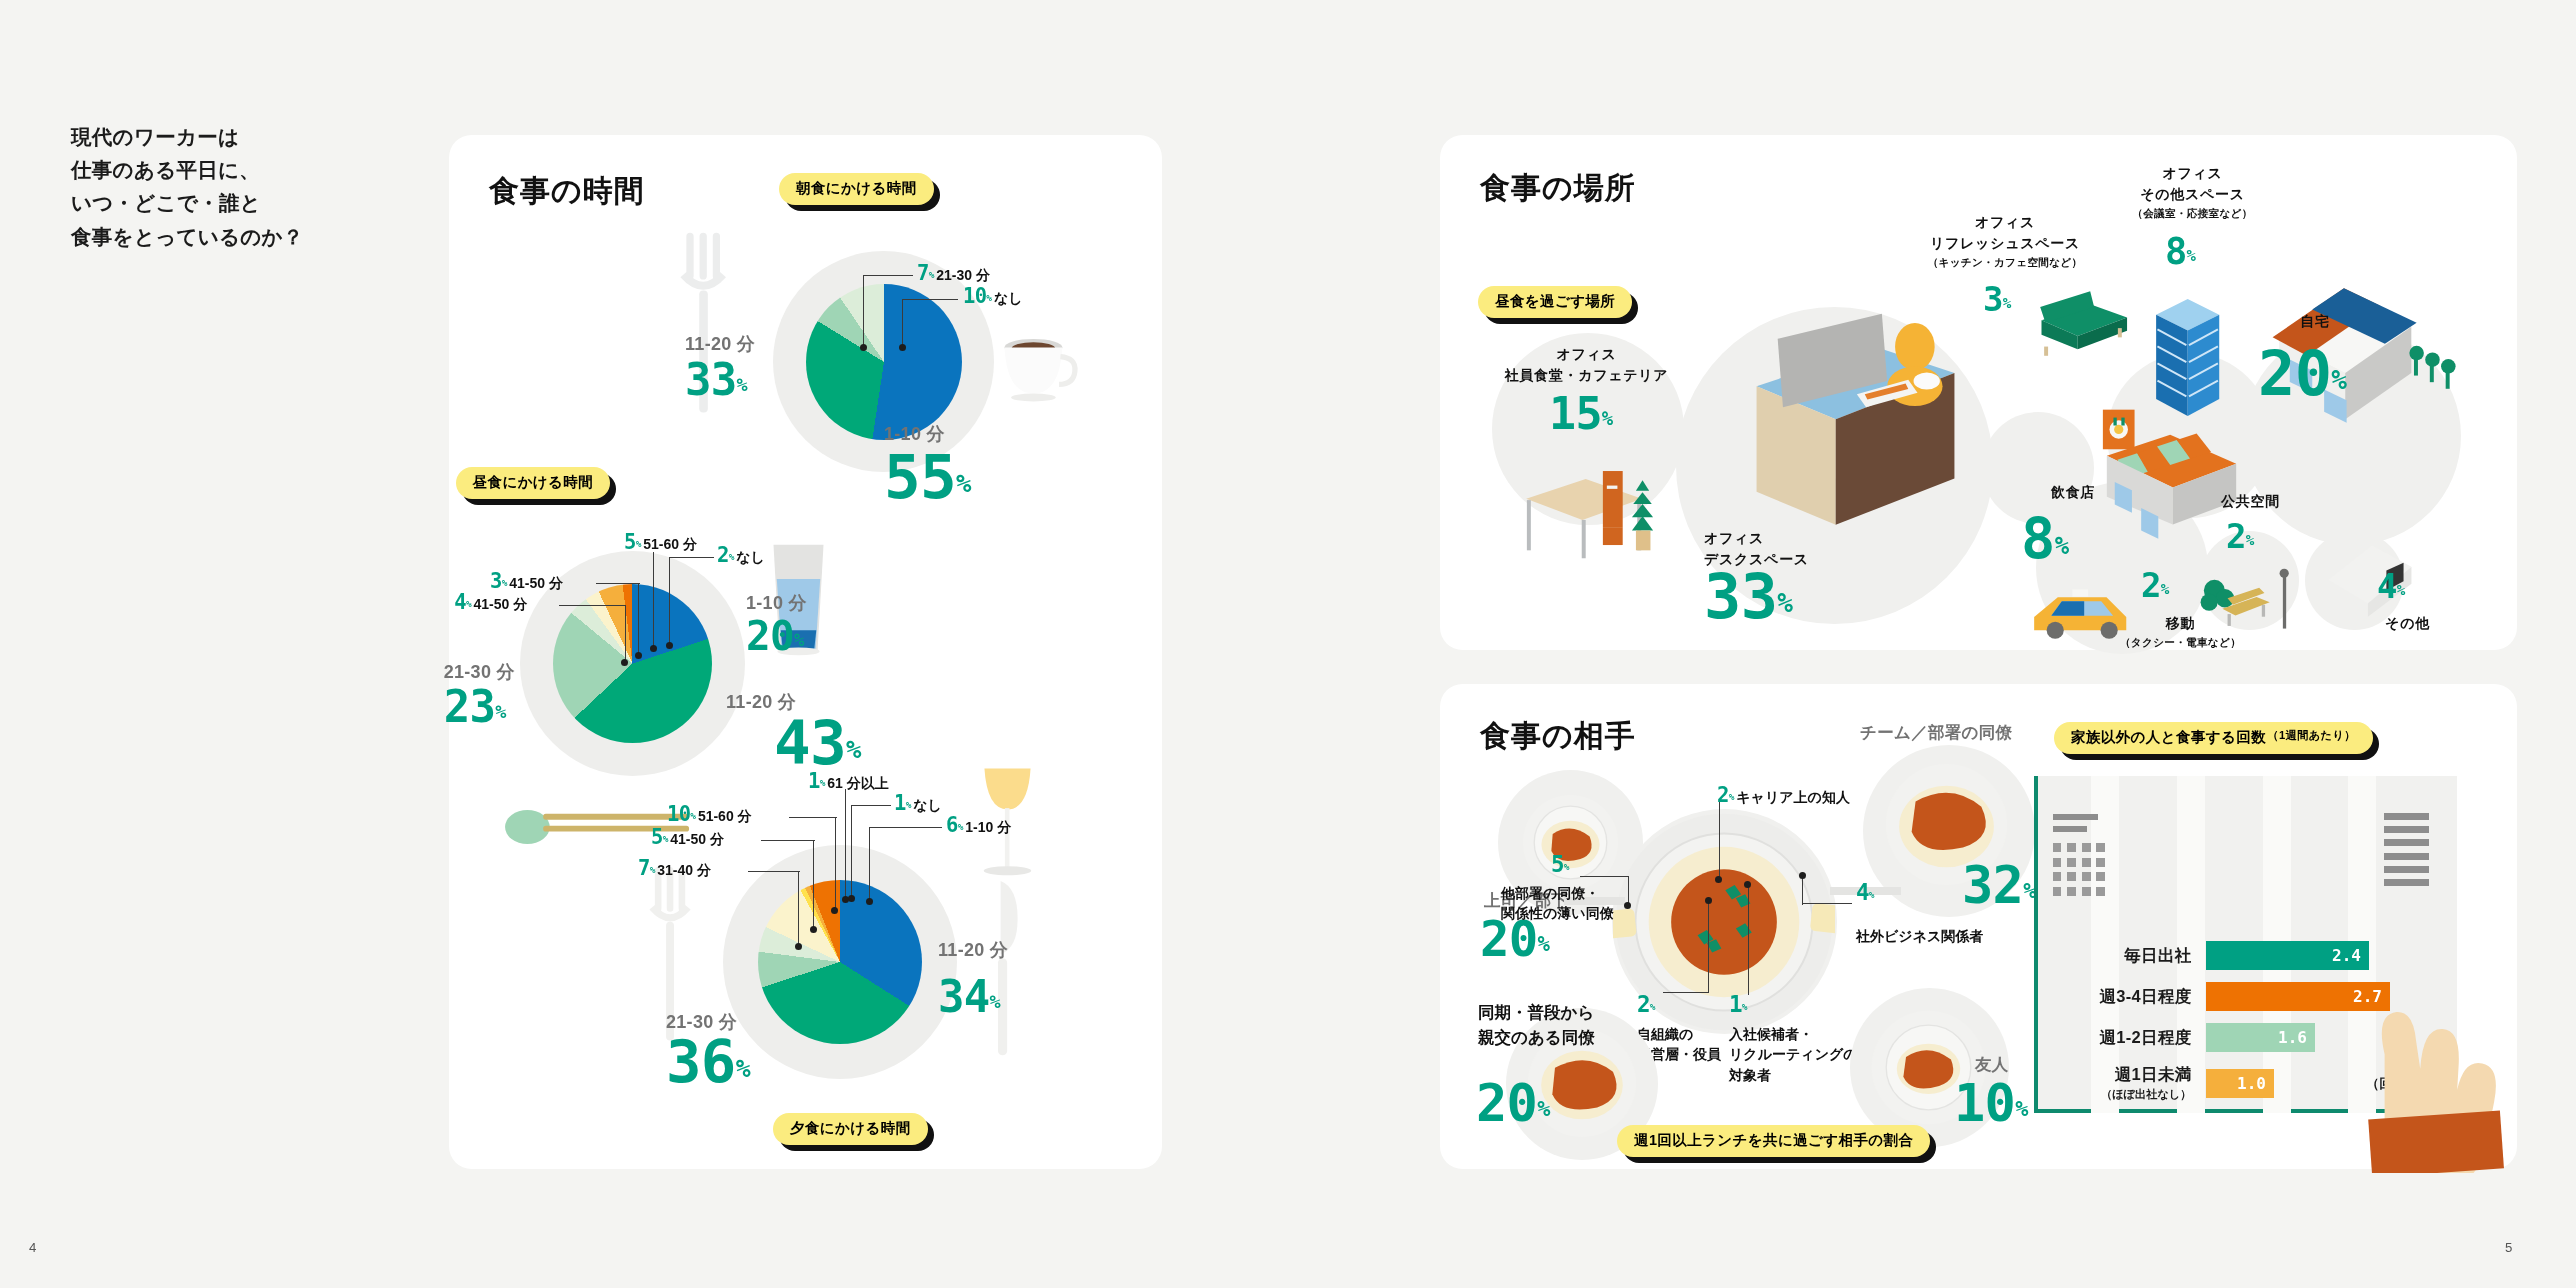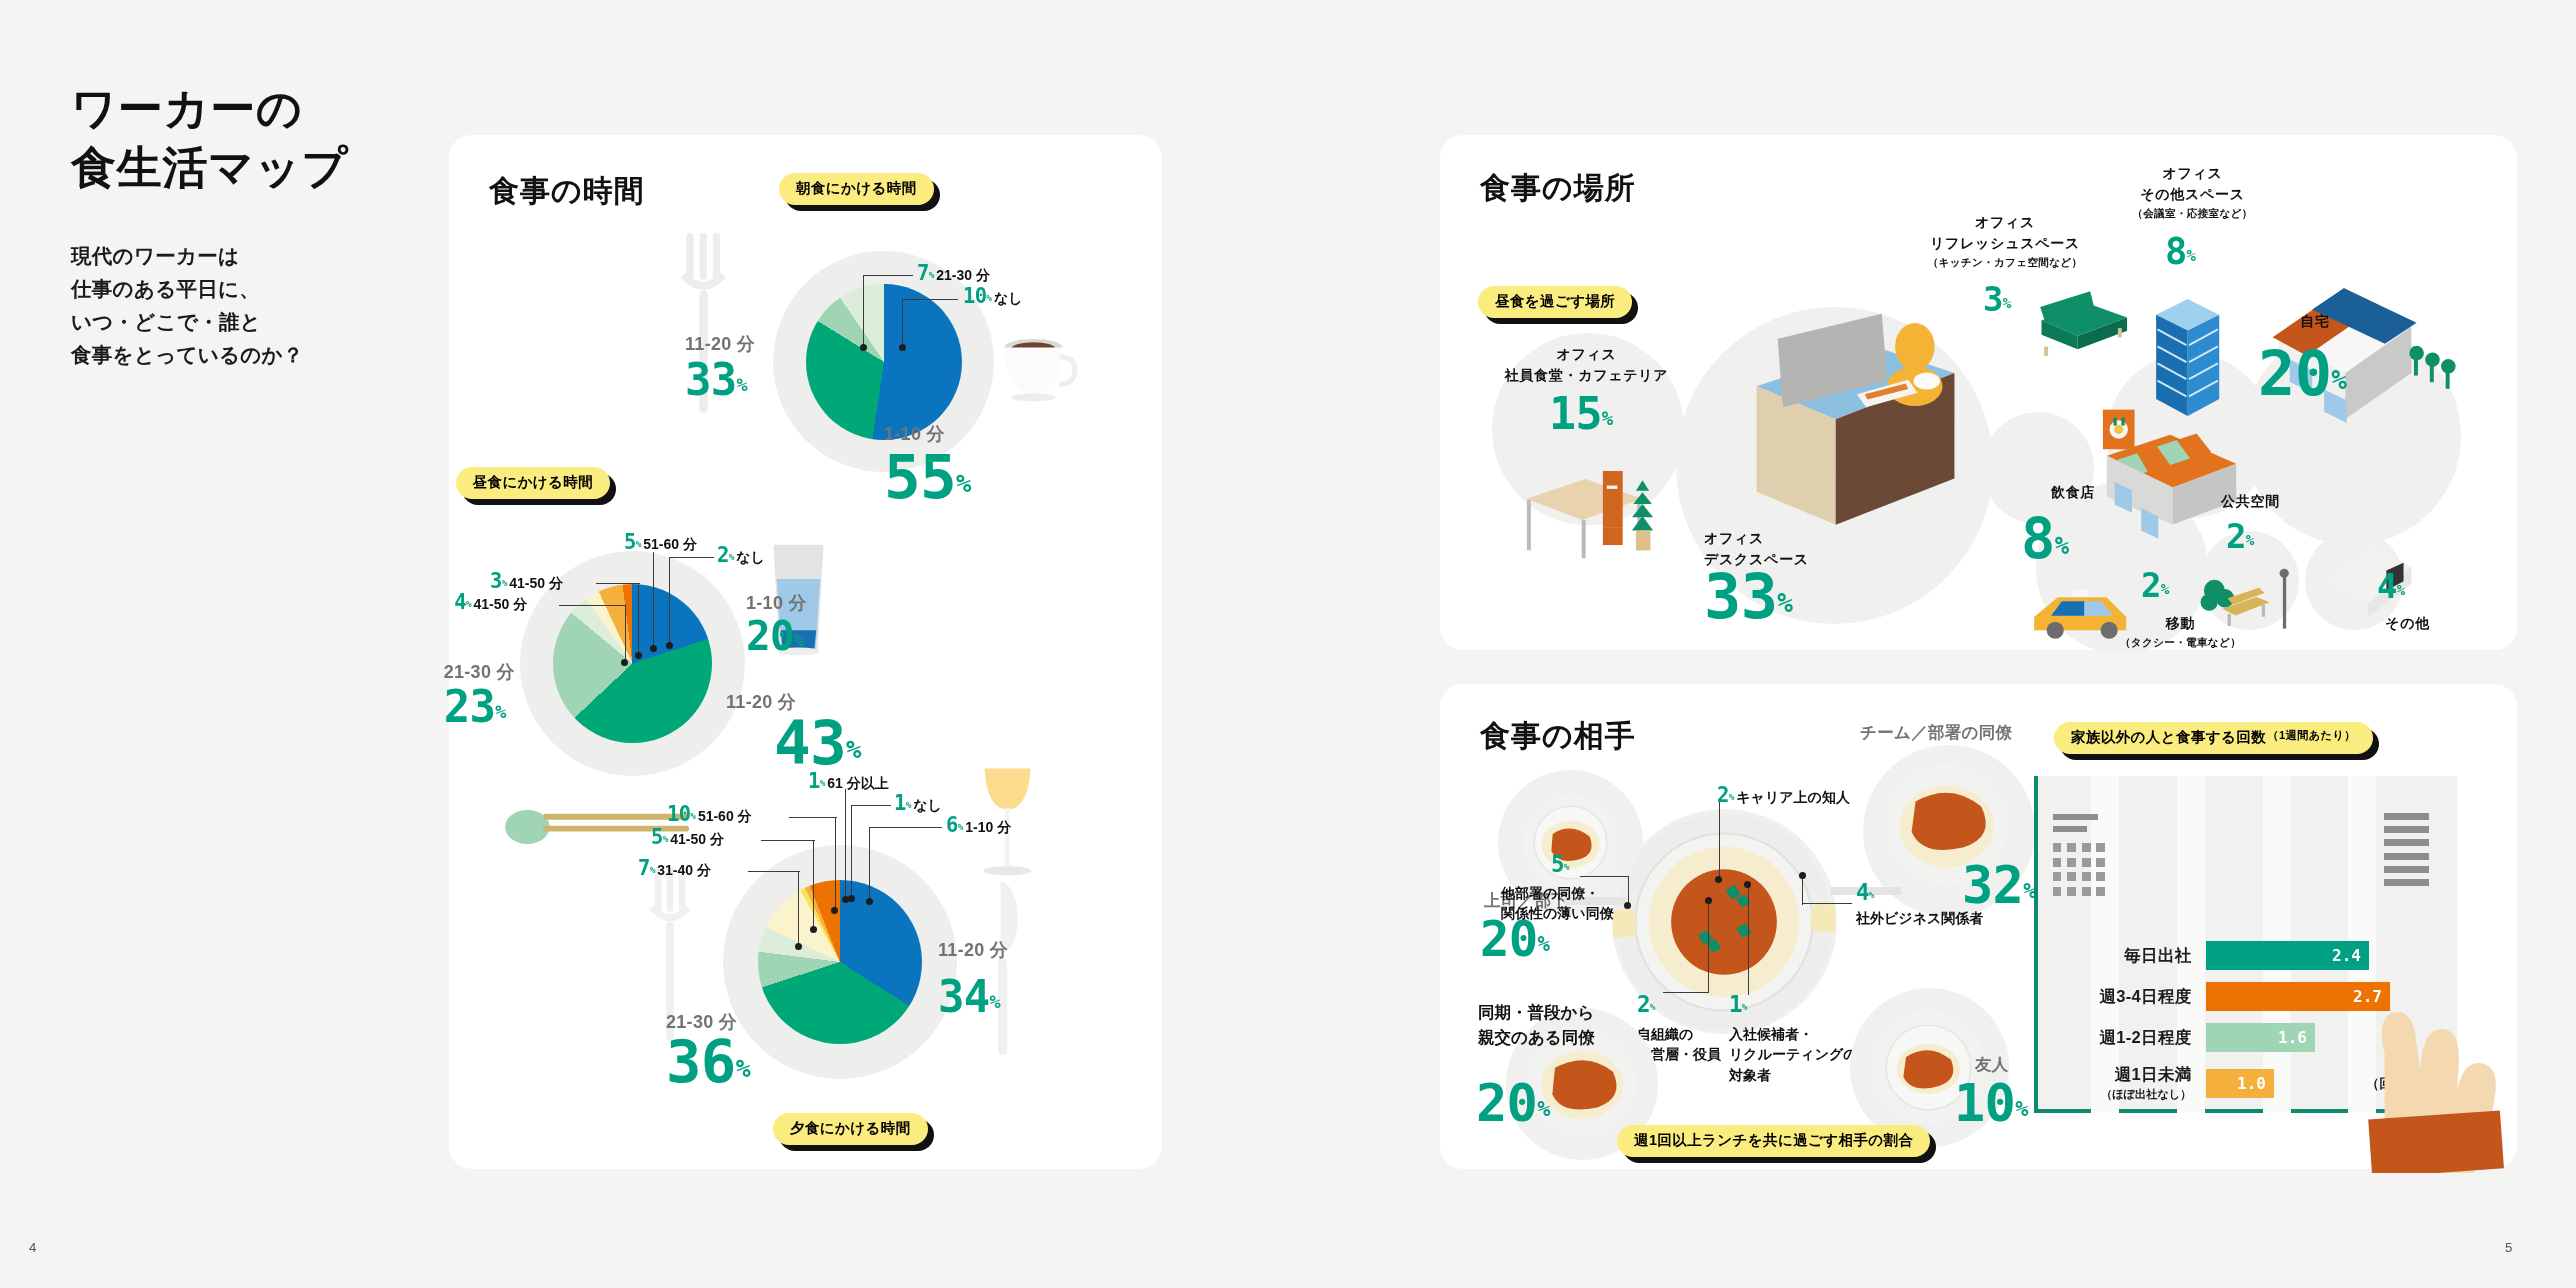--- a/index.html
+++ b/index.html
@@ -93,22 +93,20 @@
   .sk { position: absolute; background: #8d8d8d; }
   .skdot { position: absolute; width: 8.6px; height: 8.6px; background: #9a9a9a; }
   .colband { position: absolute; background: #fafaf8; }
 </style>
 </head>
 <body>
 
 <div class="page">
 
   <div class="intro">
-    <h1>ワーカーの
-食生活マップ</h1>
     <p>現代のワーカーは
 仕事のある平日に、
 いつ・どこで・誰と
 食事をとっているのか？</p>
   </div>
 
   <div class="card" id="card-time">
     <div class="card-title" id="t-time">食事の時間</div>
 
     <div class="badge" style="left:330px; top:38px;">
@@ -520,21 +518,21 @@
     <div class="leaderline" style="left:140px; top:192px; width:49px; height:1.3px;"></div>
     <div class="dot" style="left:184px; top:218px;"></div>
     <div class="pct" style="position:absolute; left:111px; top:170px; font-size:22.5px;"><span>5</span><span class="u">%</span></div>
     <div style="position:absolute; left:61px; top:199px; font-size:14px; font-weight:700; color:#111; white-space:pre-line; line-height:1.45;">他部署の同僚・
 関係性の薄い同僚</div>
 
     <div class="leaderline" style="left:362px; top:192px; width:1.3px; height:29px;"></div>
     <div class="leaderline" style="left:362px; top:219px; width:50px; height:1.3px;"></div>
     <div class="dot" style="left:359px; top:188px;"></div>
     <div class="pct" style="position:absolute; left:416px; top:198px; font-size:22.5px;"><span>4</span><span class="u">%</span></div>
-    <div style="position:absolute; left:416px; top:226px; font-size:14px; font-weight:700; color:#111;">社外ビジネス関係者</div>
+    <div style="position:absolute; left:416px; top:244px; font-size:14px; font-weight:700; color:#111;">社外ビジネス関係者</div>
 
     <div class="leaderline" style="left:268px; top:215px; width:1.3px; height:94px;"></div>
     <div class="leaderline" style="left:223px; top:308px; width:46px; height:1.3px;"></div>
     <div class="dot" style="left:265px; top:213px;"></div>
     <div class="pct" style="position:absolute; left:197px; top:310px; font-size:22.5px;"><span>2</span><span class="u">%</span></div>
     <div style="position:absolute; left:197px; top:340px; font-size:14px; font-weight:700; color:#111; white-space:pre-line; line-height:1.45;">自組織の
 経営層・役員</div>
 
     <div class="leaderline" style="left:308px; top:199px; width:1.3px; height:112px;"></div>
     <div class="dot" style="left:304px; top:197px;"></div>

